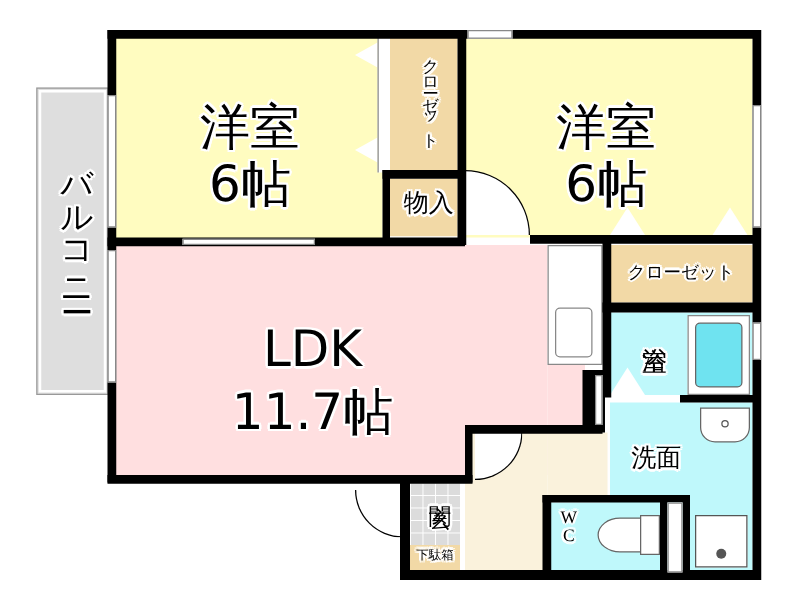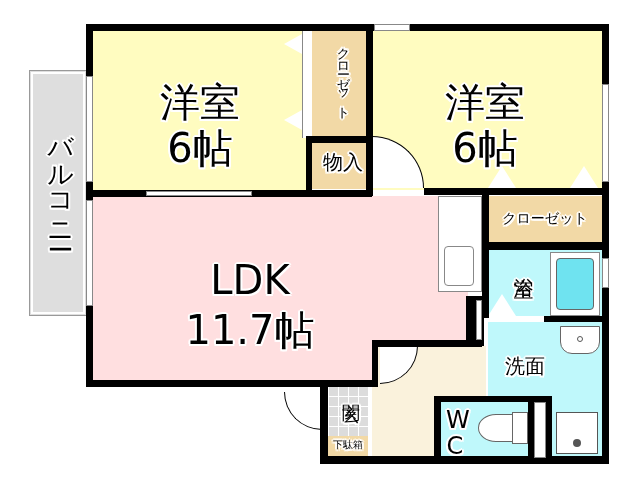--- a/index.html
+++ b/index.html
@@ -71,21 +71,21 @@
 
 <div class="abs room-cyan" style="left:488px;top:322px;width:114px;height:138px;"></div>
 <div class="abs" style="left:560px;top:326px;width:40px;height:28px;background:#fff;border:1.5px solid #666;border-radius:0 0 12px 12px;"></div>
 <div class="abs" style="left:577px;top:336px;width:6px;height:6px;border:1px solid #555;border-radius:50%;"></div>
 <div class="label mid" style="left:495px;top:356px;width:60px;font-size:20px;">洗面</div>
 
 <div class="abs" style="left:556px;top:412px;width:42px;height:42px;background:#fff;border:1.5px solid #555;"></div>
 <div class="abs" style="left:573px;top:439px;width:8px;height:8px;background:#555;border-radius:50%;"></div>
 
 <div class="abs room-cyan" style="left:440px;top:402px;width:92px;height:56px;"></div>
-<div class="label mid" style="left:446px;top:407px;width:18px;font-size:24px;word-break:break-all;line-height:1.1;">WC</div>
+<div class="label mid" style="left:446px;top:407px;width:18px;font-size:14px;word-break:break-all;line-height:1.1;font-family:Liberation Serif, serif;">WC</div>
 <div class="abs" style="left:478px;top:414px;width:36px;height:28px;background:#fff;border:1.5px solid #666;border-radius:50% 0 0 50%;"></div>
 <div class="abs" style="left:512px;top:412px;width:16px;height:32px;background:#fff;border:1.5px solid #666;"></div>
 
 <div class="door-arc" style="left:444px;top:356px;width:38px;height:38px;border-right:none;border-bottom:none;border-radius:38px 0 0 0;"></div>
 
 <div class="abs room-cream" style="left:372px;top:346px;width:66px;height:112px;"></div>
 <div class="abs room-cream" style="left:438px;top:346px;width:48px;height:50px;"></div>
 <div class="door-arc" style="left:380px;top:346px;width:38px;height:38px;border-left:none;border-top:none;border-radius:0 0 38px 0;"></div>
 
 <div class="abs" style="left:328px;top:386px;width:40px;height:50px;background:#dcdcdc;background-image:linear-gradient(#fff 1px,transparent 1px),linear-gradient(90deg,#fff 1px,transparent 1px);background-size:10px 10px;"></div>

